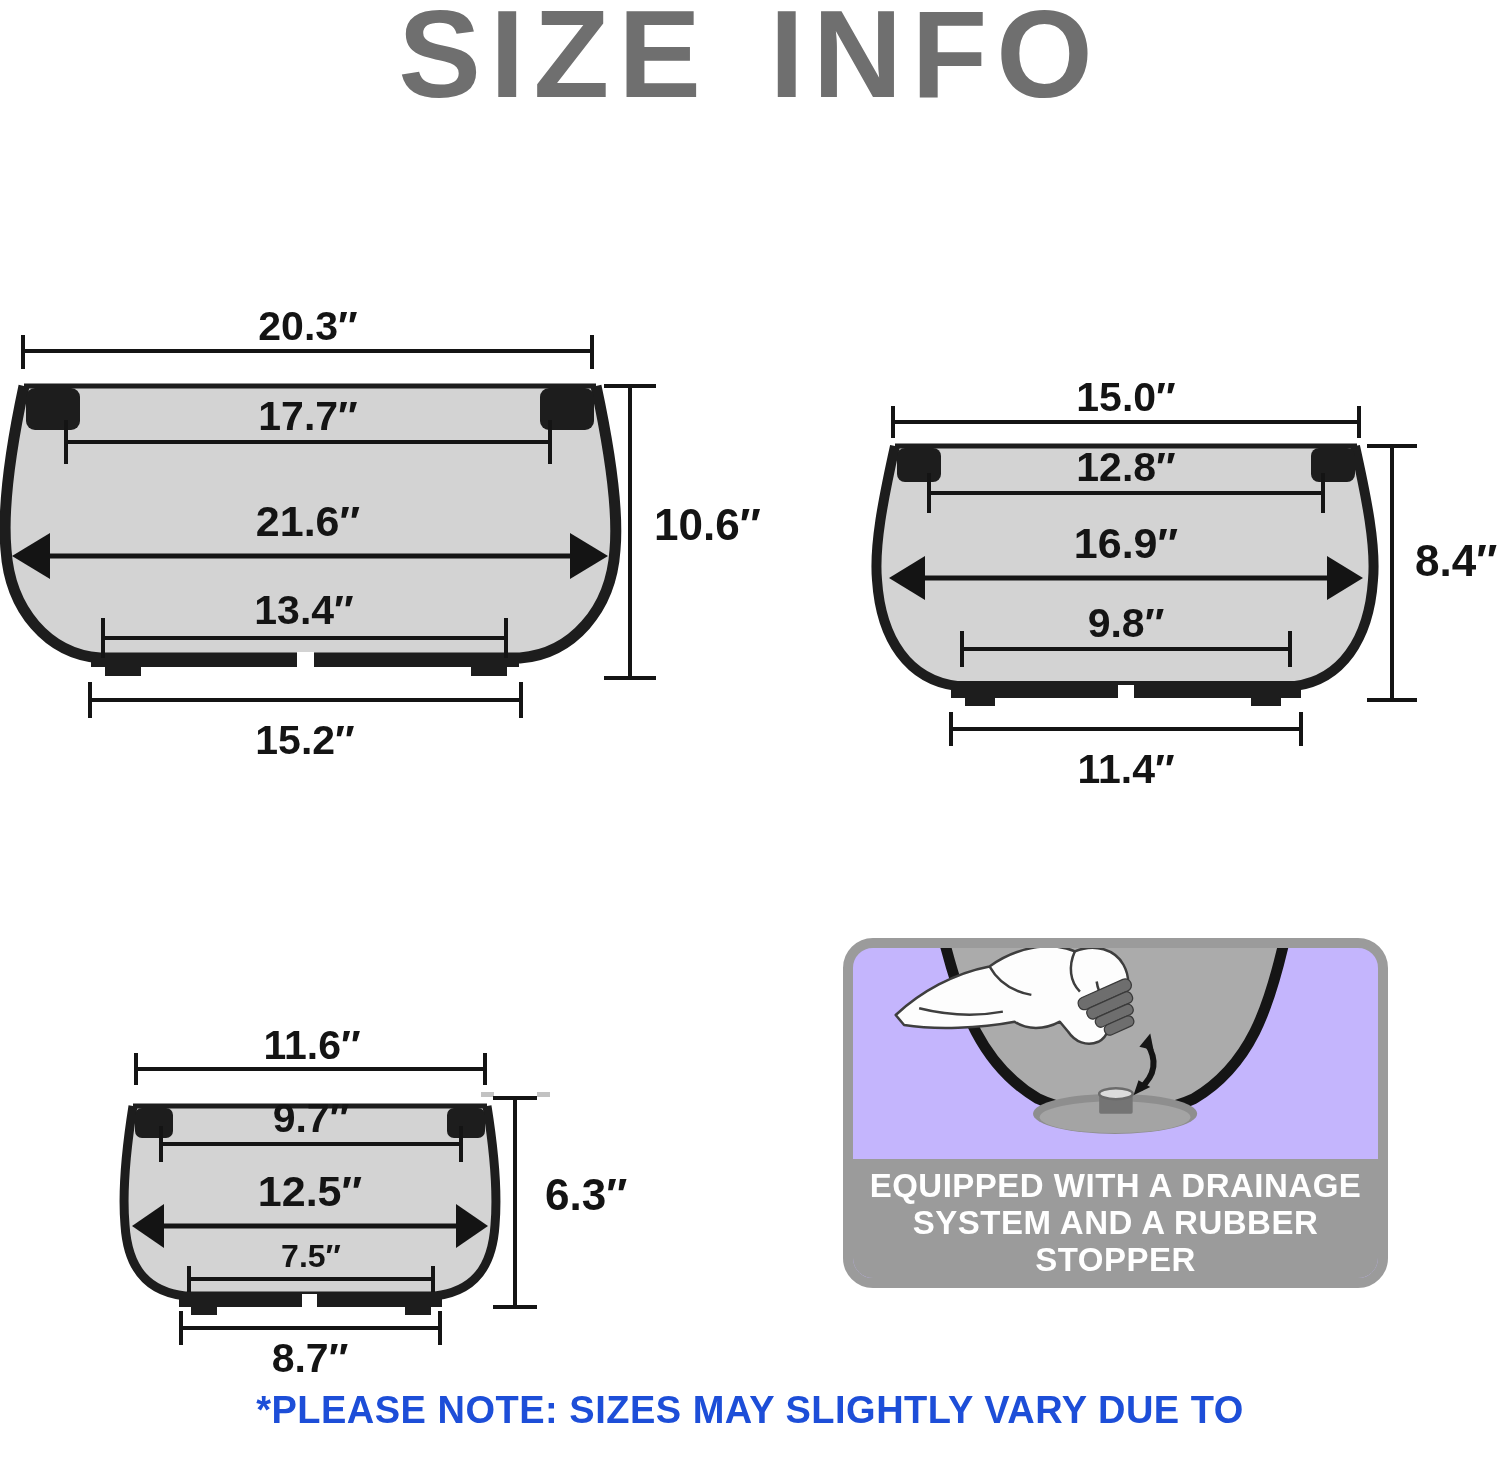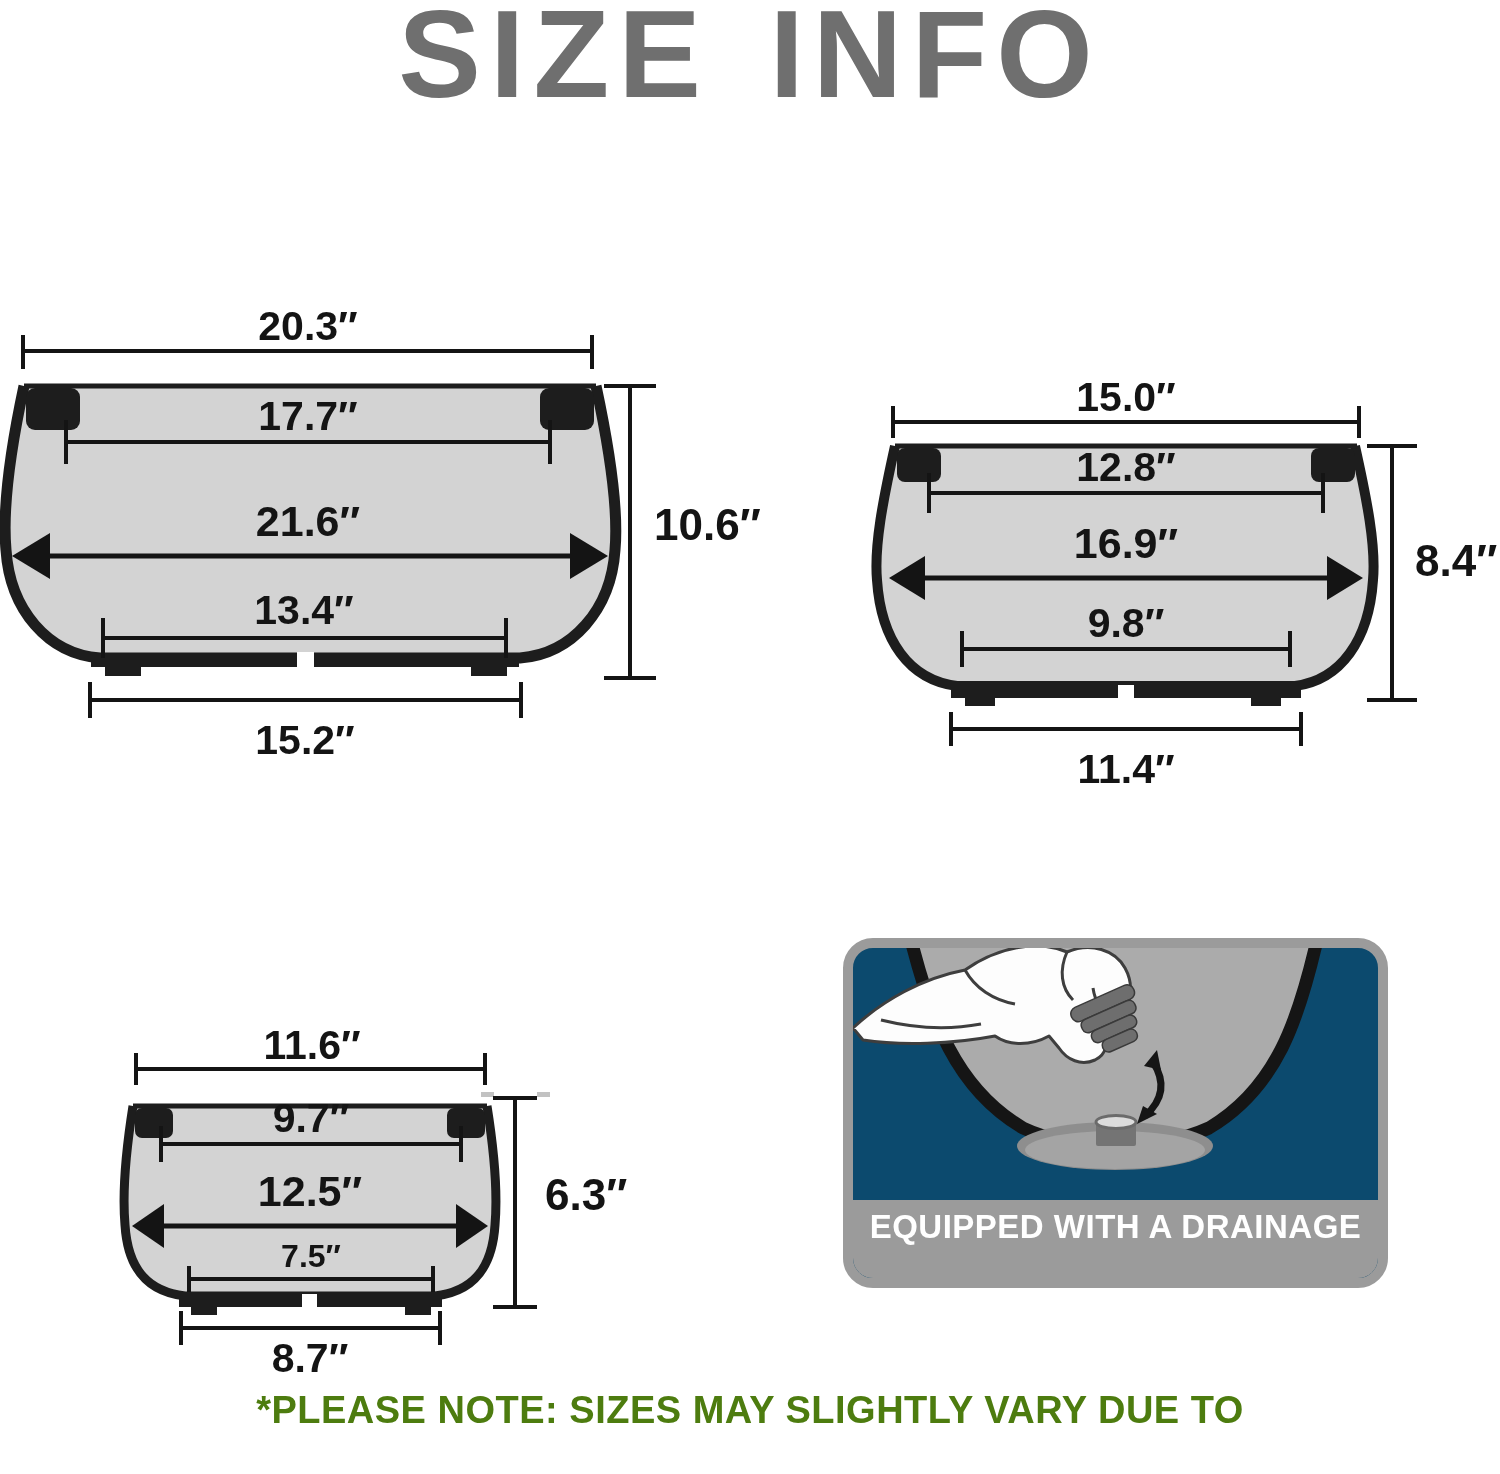--- a/index.html
+++ b/index.html
@@ -19,28 +19,28 @@
   .dim-label.mid{font-size:43px;}
   .dim-label.side{font-size:44px;}
   .dim-label.tiny{font-size:32px;}
   .pot-fill{fill:#d3d3d3;}
   .pot-wall{fill:none;stroke:#1d1d1d;}
   .pot-top{stroke:#1d1d1d;stroke-width:5;}
   .black{fill:#1d1d1d;}
   .arrowhead{fill:#141414;}
   
   #callout{left:843px;top:938px;width:545px;height:350px;border:10px solid #9b9b9b;
-           border-radius:30px;background:#0c4a6e;box-sizing:border-box;display:flex;
+           border-radius:30px;background:#c4b5fd;box-sizing:border-box;display:flex;
            flex-direction:column;overflow:hidden;}
   #callout svg{display:block;}
   #callout-band{flex:1;background:#9b9b9b;color:#ffffff;text-align:center;
                 font-weight:700;font-size:33px;line-height:37px;padding-top:8px;
                 letter-spacing:0.5px;}
   
-  #footnote{top:1390px;left:0;width:100%;text-align:center;color:#4d7c0f;
+  #footnote{top:1390px;left:0;width:100%;text-align:center;color:#1d4ed8;
             font-weight:700;font-size:38px;line-height:41px;letter-spacing:0.5px;}
 </style>
 </head>
 <body>
 
 <div id="canvas">
 
   <div id="title" class="abs">SIZE INFO</div>
 
   <svg class="abs" style="left:0;top:290px" width="780" height="480" viewBox="0 0 780 480">
@@ -228,20 +228,21 @@
 
       <g transform="rotate(-24 258 74)" fill="#6e6e6e" stroke="#3a3a3a" stroke-width="1.5">
         <rect x="224" y="46" width="68" height="15" rx="7"></rect>
         <rect x="229" y="61" width="58" height="14" rx="6"></rect>
         <rect x="234" y="75" width="48" height="13" rx="6"></rect>
         <rect x="240" y="88" width="37" height="13" rx="6"></rect>
       </g>
     </svg>
     <div id="callout-band">
       <div>EQUIPPED WITH A DRAINAGE</div>
+      <div>SYSTEM AND A RUBBER STOPPER</div>
     </div>
   </div>
 
   <div id="footnote" class="abs">
     <div>*PLEASE NOTE: SIZES MAY SLIGHTLY VARY DUE TO</div>
   </div>
 
 </div>
 
 </body></html>

